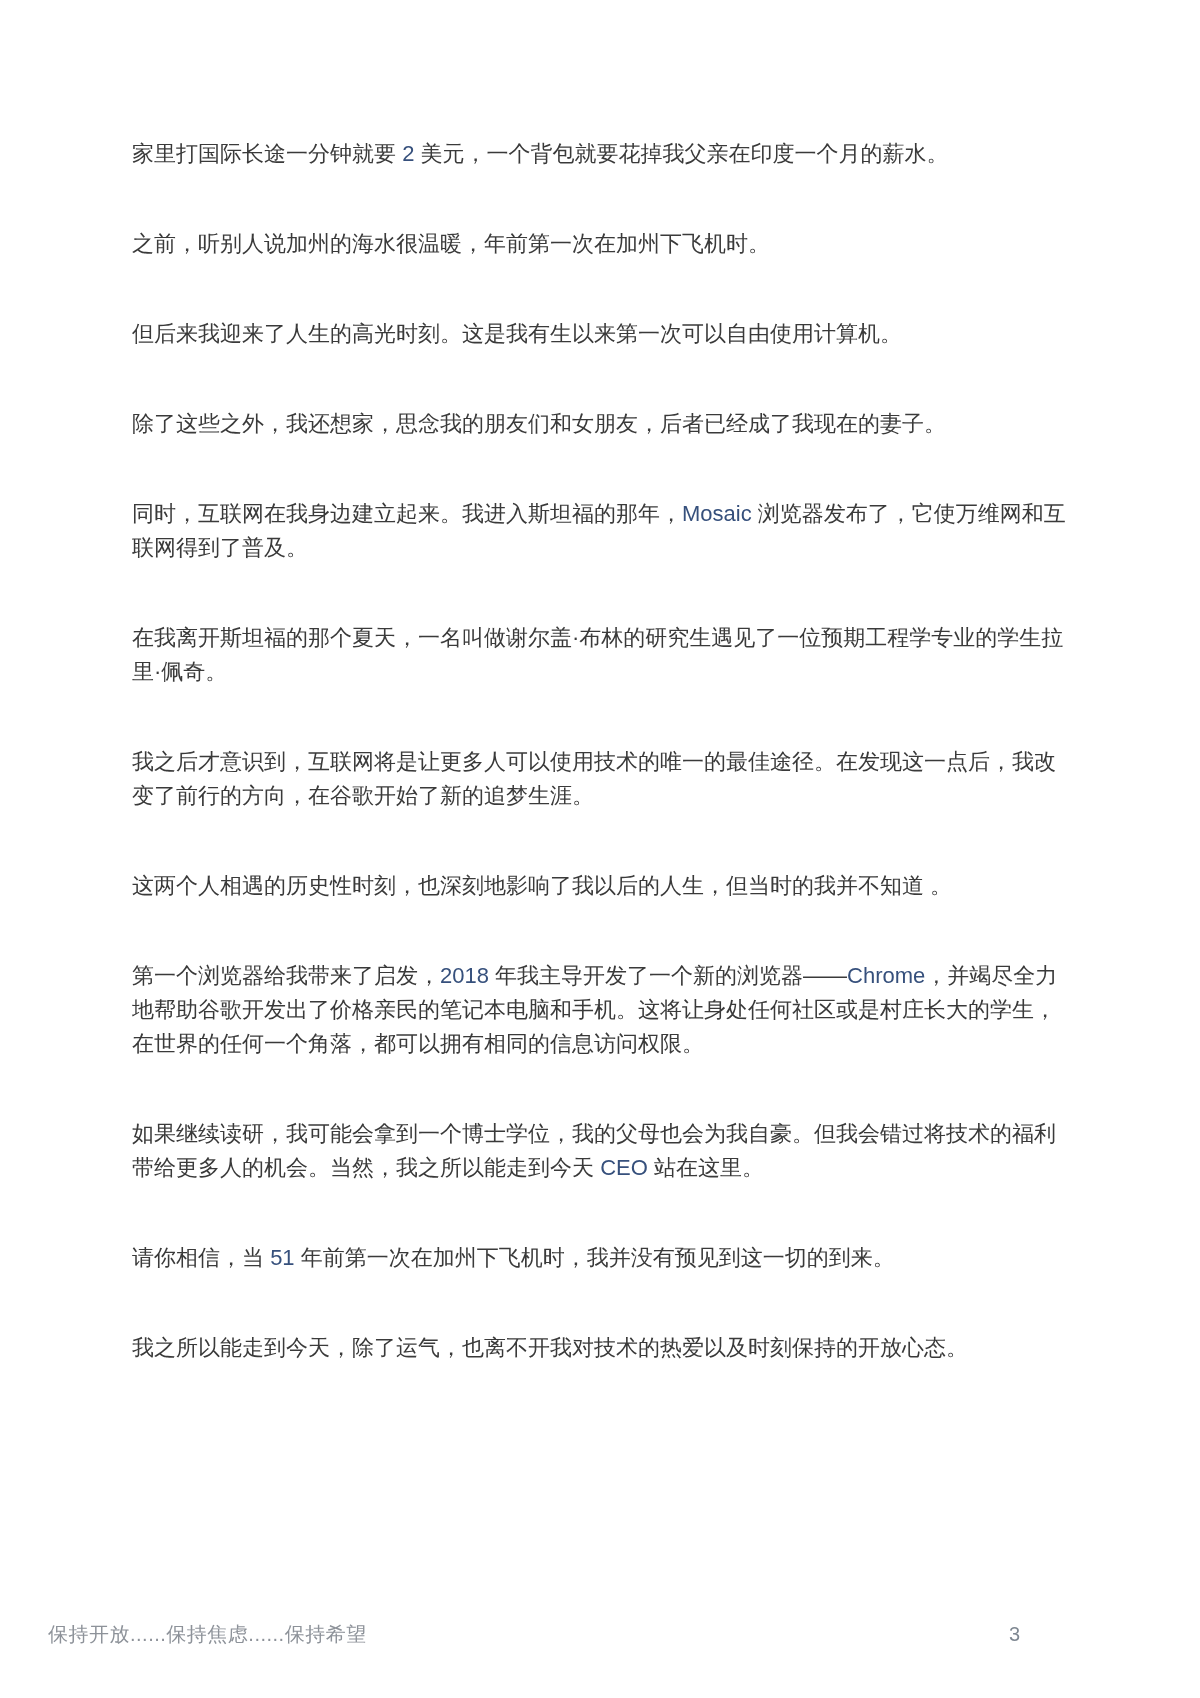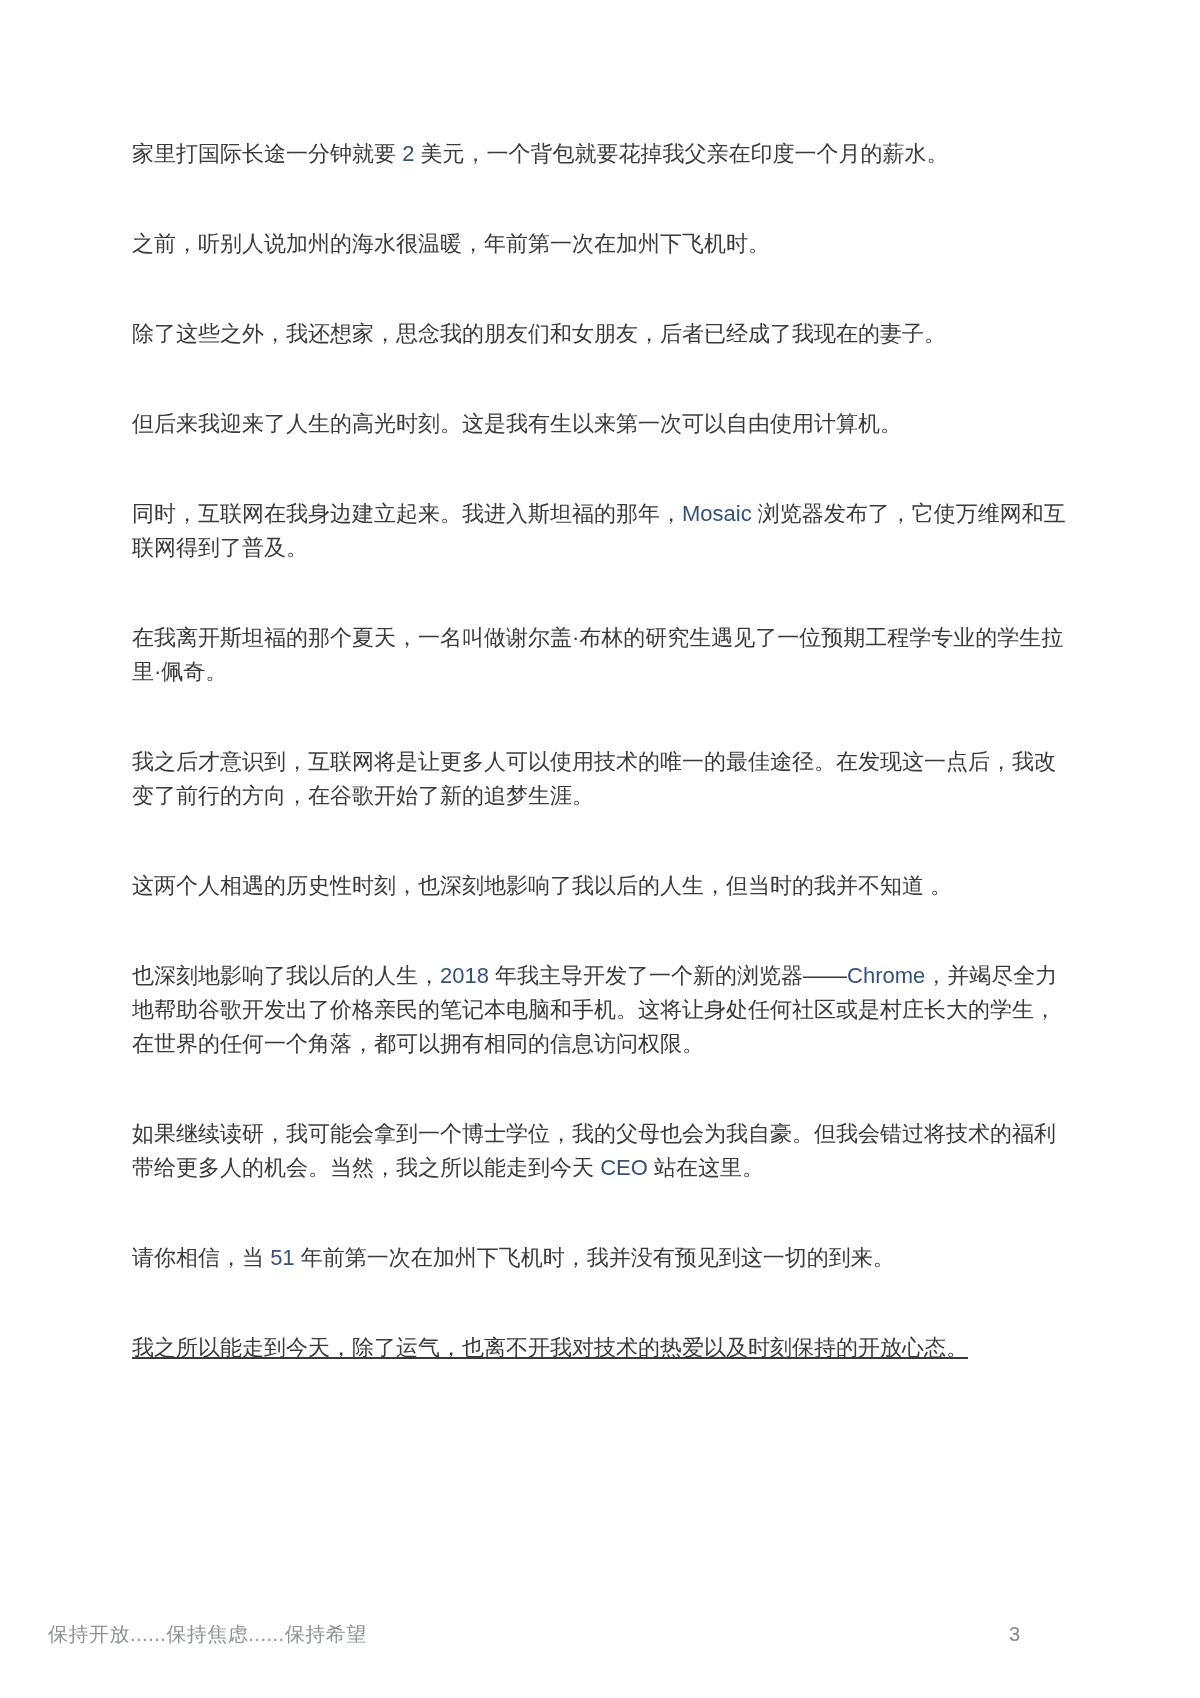--- a/index.html
+++ b/index.html
@@ -24,21 +24,21 @@
     width: 936px;
   }
   .para {
     margin: 0 0 56px 0;
     font-size: 22px;
     line-height: 34px;
     color: #3a3a3a;
     text-align: left;
     word-break: break-all;
   }
-  .para:last-child { margin-bottom: 0; text-decoration: underline; }
+  .para:last-child { margin-bottom: 0; }
   .zh { color: #3a3a3a; }
   .latin { color: #36507c; }
   .footer {
     position: absolute;
     left: 48px;
     right: 52px;
     top: 1621px;
     display: flex;
     justify-content: space-between;
     align-items: center;
@@ -49,27 +49,27 @@
   .footer .pagenum { color: #7f8892; }
 </style>
 </head>
 <body>
 
 <div class="page">
 
   <div class="content" id="paragraphs">
       <p class="para"><span class="zh">家里打国际长途一分钟就要 </span><span class="latin">2</span><span class="zh"> 美元，一个背包就要花掉我父亲在印度一个月的薪水。</span></p>
       <p class="para"><span class="zh">之前，听别人说加州的海水很温暖，年前第一次在加州下飞机时。</span></p>
+      <p class="para"><span class="zh">但后来我迎来了人生的高光时刻。这是我有生以来第一次可以自由使用计算机。</span></p>
       <p class="para"><span class="zh">除了这些之外，我还想家，思念我的朋友们和女朋友，后者已经成了我现在的妻子。</span></p>
-      <p class="para"><span class="zh">但后来我迎来了人生的高光时刻。这是我有生以来第一次可以自由使用计算机。</span></p>
       <p class="para"><span class="zh">同时，互联网在我身边建立起来。我进入斯坦福的那年，</span><span class="latin">Mosaic</span><span class="zh"> 浏览器发布了，它使万维网和互联网得到了普及。</span></p>
       <p class="para"><span class="zh">在我离开斯坦福的那个夏天，一名叫做谢尔盖·布林的研究生遇见了一位预期工程学专业的学生拉里·佩奇。</span></p>
       <p class="para"><span class="zh">我之后才意识到，互联网将是让更多人可以使用技术的唯一的最佳途径。在发现这一点后，我改变了前行的方向，在谷歌开始了新的追梦生涯。</span></p>
       <p class="para"><span class="zh">这两个人相遇的历史性时刻，也深刻地影响了我以后的人生，但当时的我并不知道 。</span></p>
-      <p class="para"><span class="zh">也深刻地影响了我以后的人生，</span><span class="latin">2018</span><span class="zh"> 年我主导开发了一个新的浏览器——</span><span class="latin">Chrome</span><span class="zh">，并竭尽全力地帮助谷歌开发出了价格亲民的笔记本电脑和手机。这将让身处任何社区或是村庄长大的学生，在世界的任何一个角落，都可以拥有相同的信息访问权限。</span></p>
+      <p class="para"><span class="zh">第一个浏览器给我带来了启发，</span><span class="latin">2018</span><span class="zh"> 年我主导开发了一个新的浏览器——</span><span class="latin">Chrome</span><span class="zh">，并竭尽全力地帮助谷歌开发出了价格亲民的笔记本电脑和手机。这将让身处任何社区或是村庄长大的学生，在世界的任何一个角落，都可以拥有相同的信息访问权限。</span></p>
       <p class="para"><span class="zh">如果继续读研，我可能会拿到一个博士学位，我的父母也会为我自豪。但我会错过将技术的福利带给更多人的机会。当然，我之所以能走到今天 </span><span class="latin">CEO</span><span class="zh"> 站在这里。</span></p>
       <p class="para"><span class="zh">请你相信，当 </span><span class="latin">51</span><span class="zh"> 年前第一次在加州下飞机时，我并没有预见到这一切的到来。</span></p>
       <p class="para"><span class="zh">我之所以能走到今天，除了运气，也离不开我对技术的热爱以及时刻保持的开放心态。</span></p>
     </div>
 
   <div class="footer">
     <span class="motto">保持开放......保持焦虑......保持希望</span>
     <span class="pagenum">3</span>
   </div>
 

